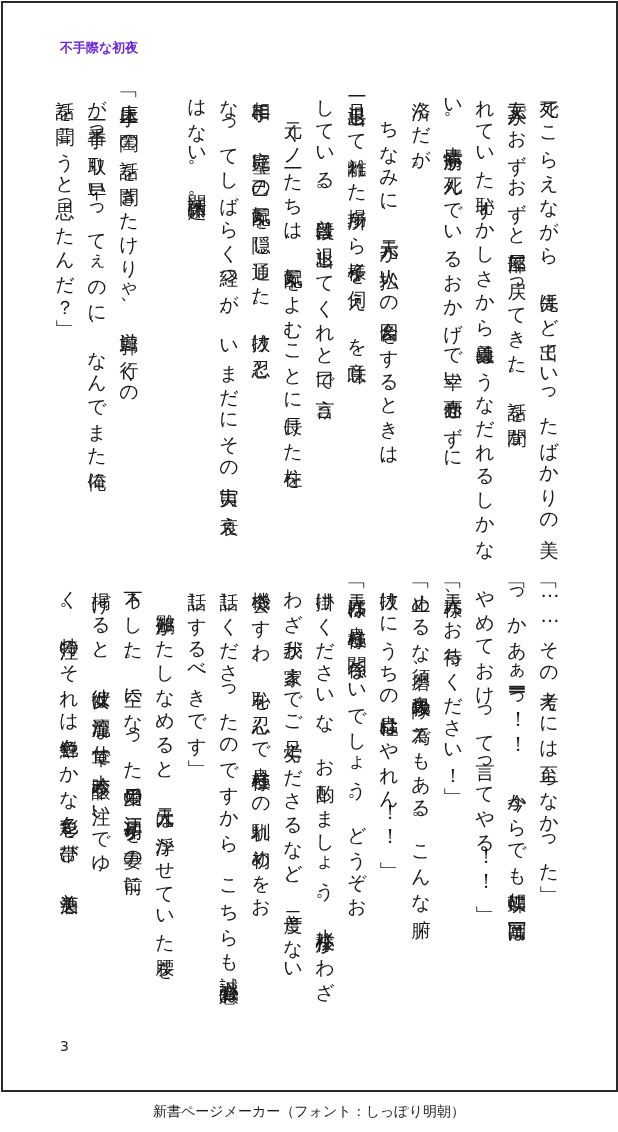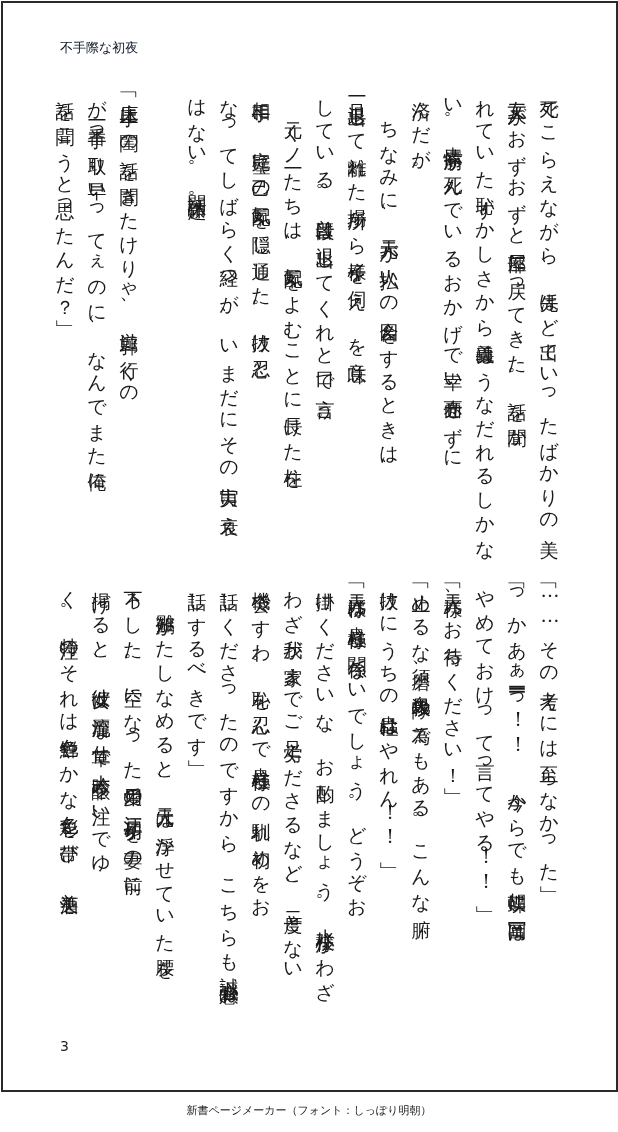--- a/index.html
+++ b/index.html
@@ -24,22 +24,23 @@
     border: 2px solid #2a2a2a;
     background: #ffffff;
     box-sizing: content-box;
   }
   .running-head {
     position: absolute;
     left: 57px;
     top: 36px;
     font-size: 13px;
     letter-spacing: 0px;
-    color: #0f172a;
+    color: #6d28d9;
     white-space: nowrap;
+    font-weight: bold;
   }
   .block {
     position: absolute;
     left: 0;
     width: 100%;
   }
   .block-top { top: 83px; height: 480px; }
   .block-bottom { top: 574px; height: 440px; }
   .col {
     position: absolute;
@@ -60,21 +61,21 @@
     font-size: 14px;
     font-family: "DejaVu Sans", "Liberation Sans", sans-serif;
     color: #222;
   }
   .footer-caption {
     position: absolute;
     top: 1103px;
     left: 0;
     width: 618px;
     text-align: center;
-    font-size: 11px;
+    font-size: 14px;
     color: #222;
     white-space: nowrap;
   }
 </style>
 </head>
 <body>
 
 <div class="page">
   <div class="running-head">不手際な初夜</div>
 

